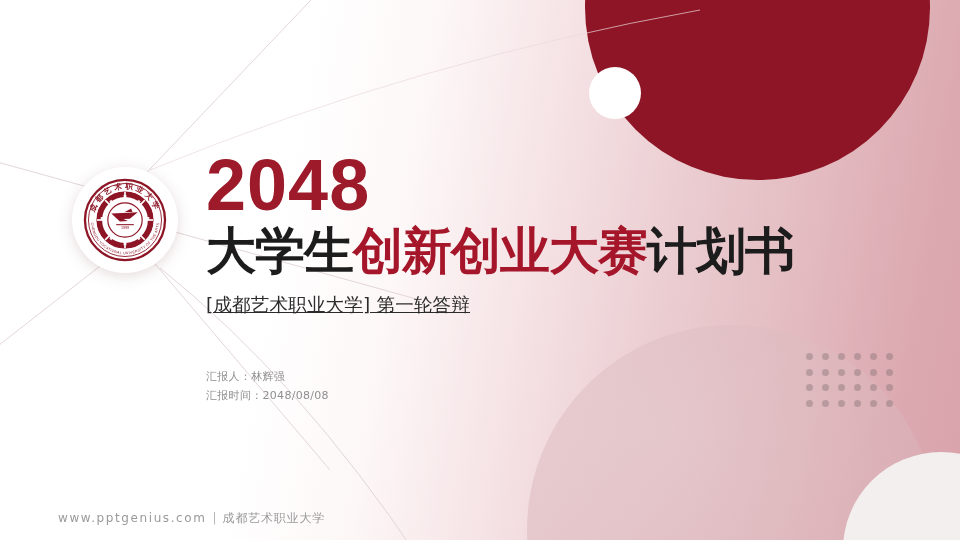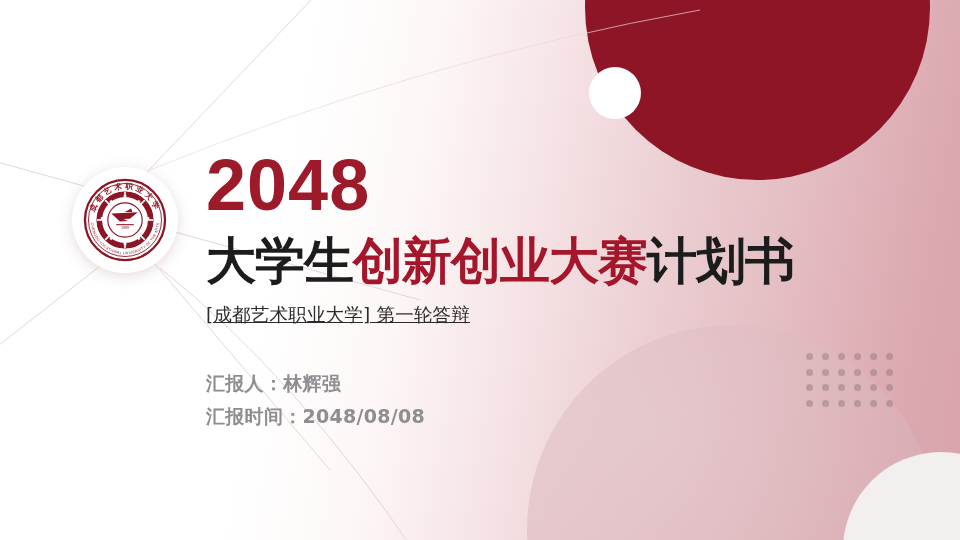--- a/index.html
+++ b/index.html
@@ -133,21 +133,21 @@
     line-height: 0.93;
     font-weight: 800;
     color: #9d1a2a;
     letter-spacing: 1px;
     font-family: "Liberation Sans", "DejaVu Sans", sans-serif;
     margin: 0;
     text-shadow: 0 1px 0 rgba(255,255,255,0.35);
   }
 
   .headline {
-    margin: 16px 0 0 0;
+    margin: 6px 0 0 0;
     font-size: 50px;
     line-height: 1.06;
     font-weight: 800;
     letter-spacing: -1px;
     white-space: nowrap;
     font-family: "DejaVu Sans", "Liberation Sans", sans-serif;
   }
   .headline .seg-dark { color: #1c1c1c; }
   .headline .seg-red  { color: #a5162a; }
 
@@ -158,26 +158,25 @@
     letter-spacing: 0.2px;
     font-weight: 400;
     font-family: "DejaVu Sans", "Liberation Sans", sans-serif;
     text-decoration: underline;
   }
 
   .meta {
     position: absolute;
     left: 206px;
     top: 367px;
-    font-size: 19px;
+    font-size: 11px;
     line-height: 1.75;
     color: #8e8e90;
     letter-spacing: 0.3px;
     font-family: "DejaVu Sans", "Liberation Sans", sans-serif;
-    font-weight: bold;
   }
   .meta div { white-space: nowrap; }
 
   
   .footer {
     position: absolute;
     left: 58px;
     top: 510px;
     font-size: 12px;
     color: #9a9a9c;
@@ -317,14 +316,17 @@
     </div>
 
     <div class="subtitle">[成都艺术职业大学] 第一轮答辩</div>
   </div>
 
   <div class="meta">
     <div>汇报人：林辉强</div>
     <div>汇报时间：2048/08/08</div>
   </div>
 
+  <div class="footer">
+    <span class="site">www.pptgenius.com</span><span class="sep">|</span><span class="org">成都艺术职业大学</span>
+  </div>
 
 </div>
 
 </body></html>

